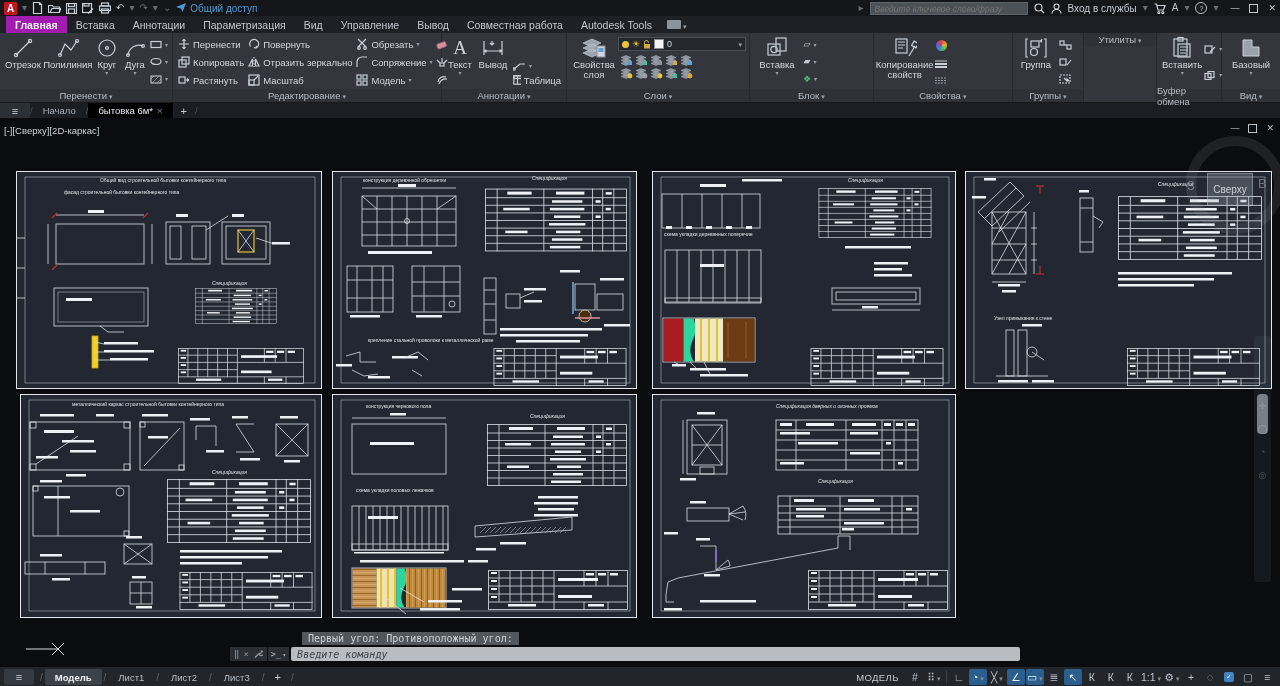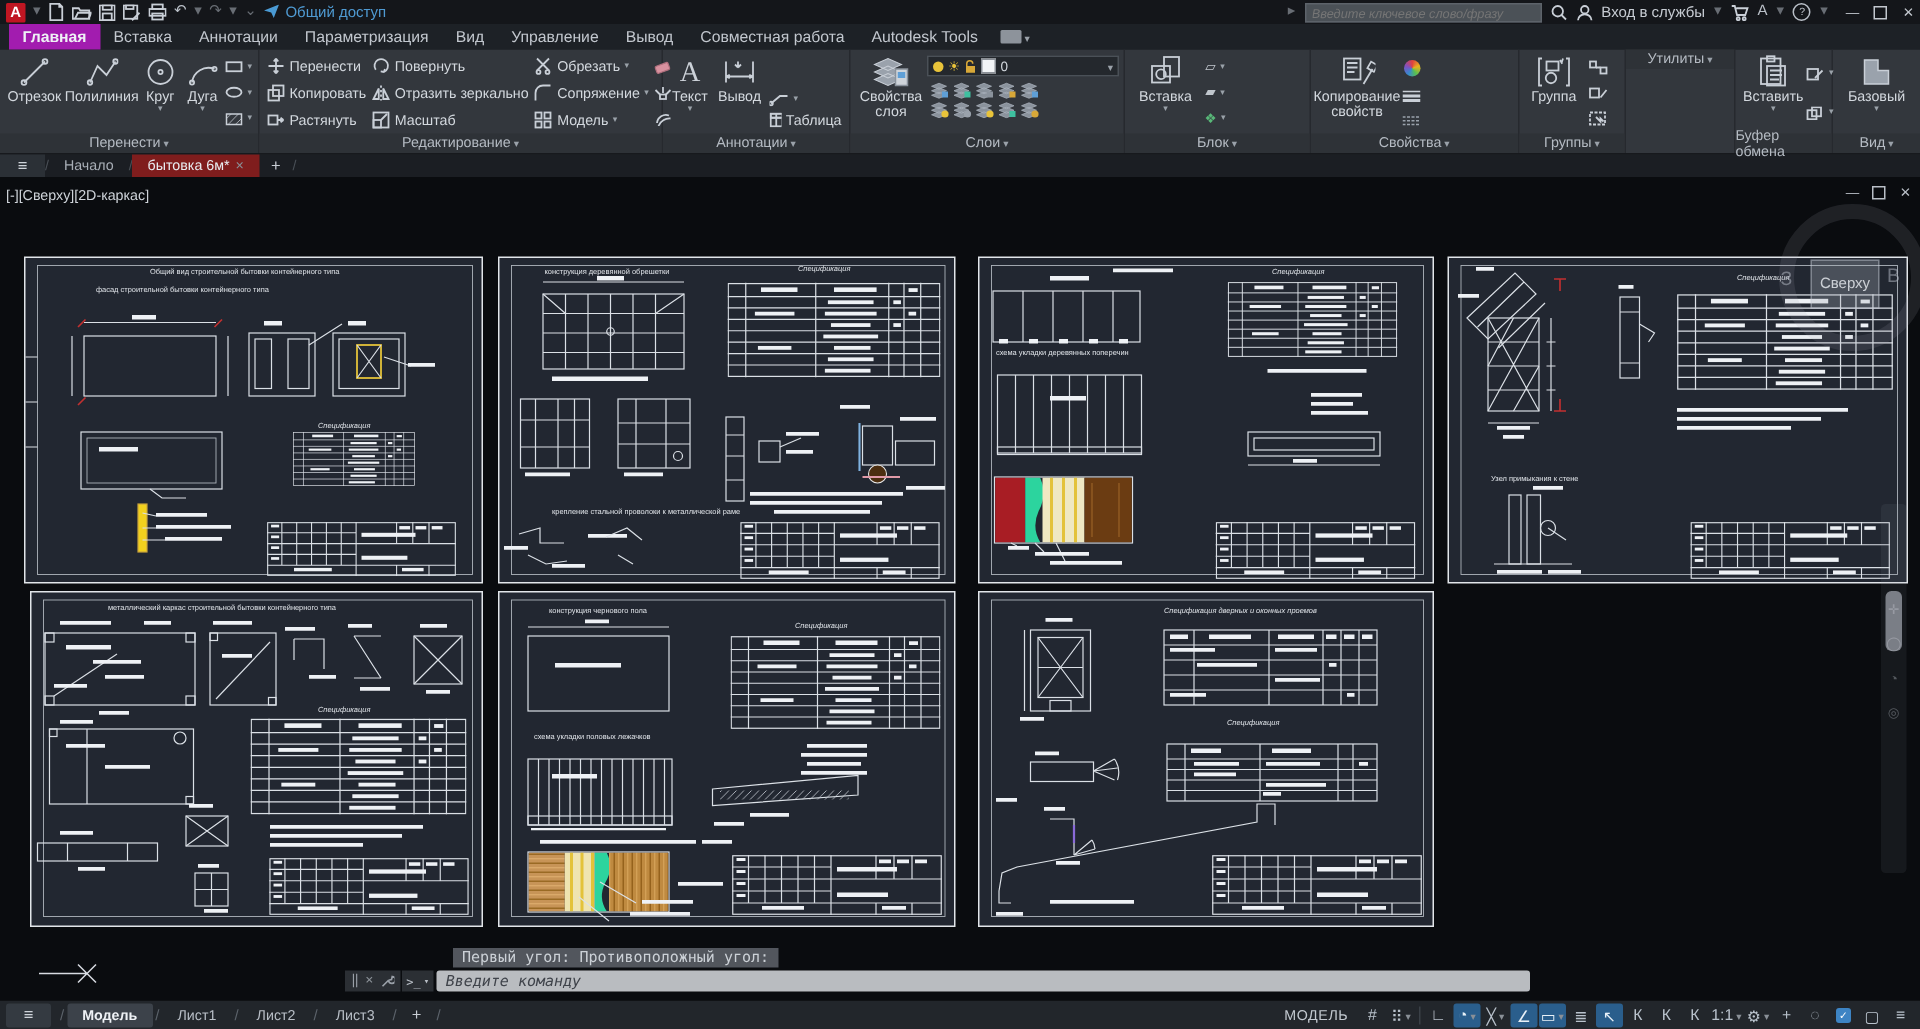--- a/index.html
+++ b/index.html
@@ -47,21 +47,21 @@
   .drop{background:#24282d;border:1px solid #4a5057;height:12px;display:flex;align-items:center;gap:3px;
         padding:0 3px;font-size:9px;color:#d3d8de;}
   .swatch{width:8px;height:8px;background:#f2f4f6;border:1px solid #8b9097;}
   .lwline{flex:1;height:0;border-top:1.5px solid #cfd4da;}
   .rainbow{width:11px;height:11px;border-radius:50%;background:conic-gradient(#e04040,#e8b020,#58c050,#3888d0,#8050c0,#e04040);}
   .lyrgrid{display:grid;grid-template-columns:repeat(5,15px);grid-auto-rows:13px;justify-items:center;align-items:center;}
   
   .ftabs{height:15px;background:#1b1e23;display:flex;align-items:stretch;font-size:9.5px;}
   .fmenu{width:30px;display:flex;align-items:center;justify-content:center;background:#2b3036;color:#cfd4da;font-size:11px;}
   .ftab{display:flex;align-items:center;gap:4px;padding:0 10px;color:#a8aeb6;}
-  .ftab.active{background:#7f1d1d;color:#e8ecf0;}
+  .ftab.active{background:#000000;color:#e8ecf0;}
   .fsep{color:#4a5057;display:flex;align-items:center;}
   .fplus{display:flex;align-items:center;padding:0 8px;color:#c8cdd4;font-size:11px;}
   
   .canvas{position:relative;height:549px;background:#0a0c0f;overflow:hidden;}
   .cv{position:absolute;left:0;top:0;}
   .ln{stroke:#dbe0e6;stroke-width:0.8;fill:none;}
   .fr{stroke:#e2e6ea;stroke-width:1;fill:#222731;}
   .fri{stroke:#aeb4bc;stroke-width:0.6;fill:none;}
   .bar{fill:#eef1f5;stroke:none;}
   .rd{stroke:#c23030;stroke-width:1.1;fill:none;}

